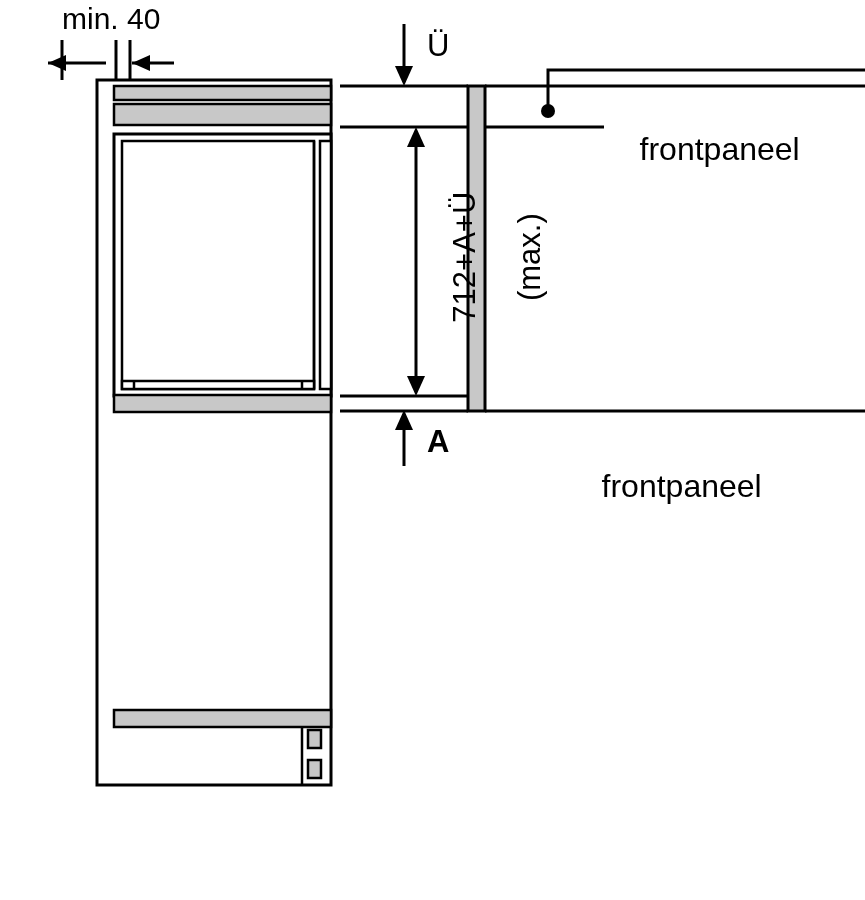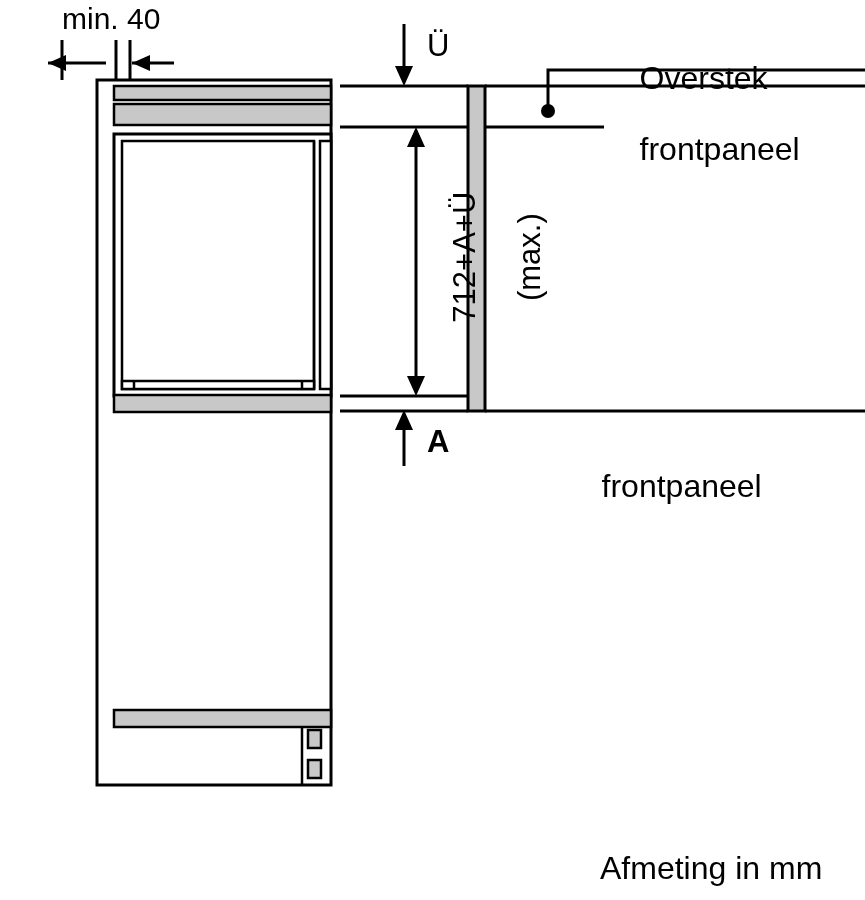--- a/index.html
+++ b/index.html
@@ -183,24 +183,23 @@
   <div class="lbl lbl-a">A</div>
 
   <div class="vlabel">
     <span class="vlabel-inner">
       <span>712+A+Ü</span><br>
       <span>(max.)</span>
     </span>
   </div>
 
   <div class="lbl lbl-overstek">
-    <span>Overstek</span><br>
+    <br>
     <span>frontpaneel</span>
   </div>
 
   <div class="lbl lbl-onderkant">
     <br>
     <span>frontpaneel</span>
   </div>
 
-  <div class="lbl lbl-afmeting">Afmeting in mm</div>
 
 </div>
 
 </body></html>

